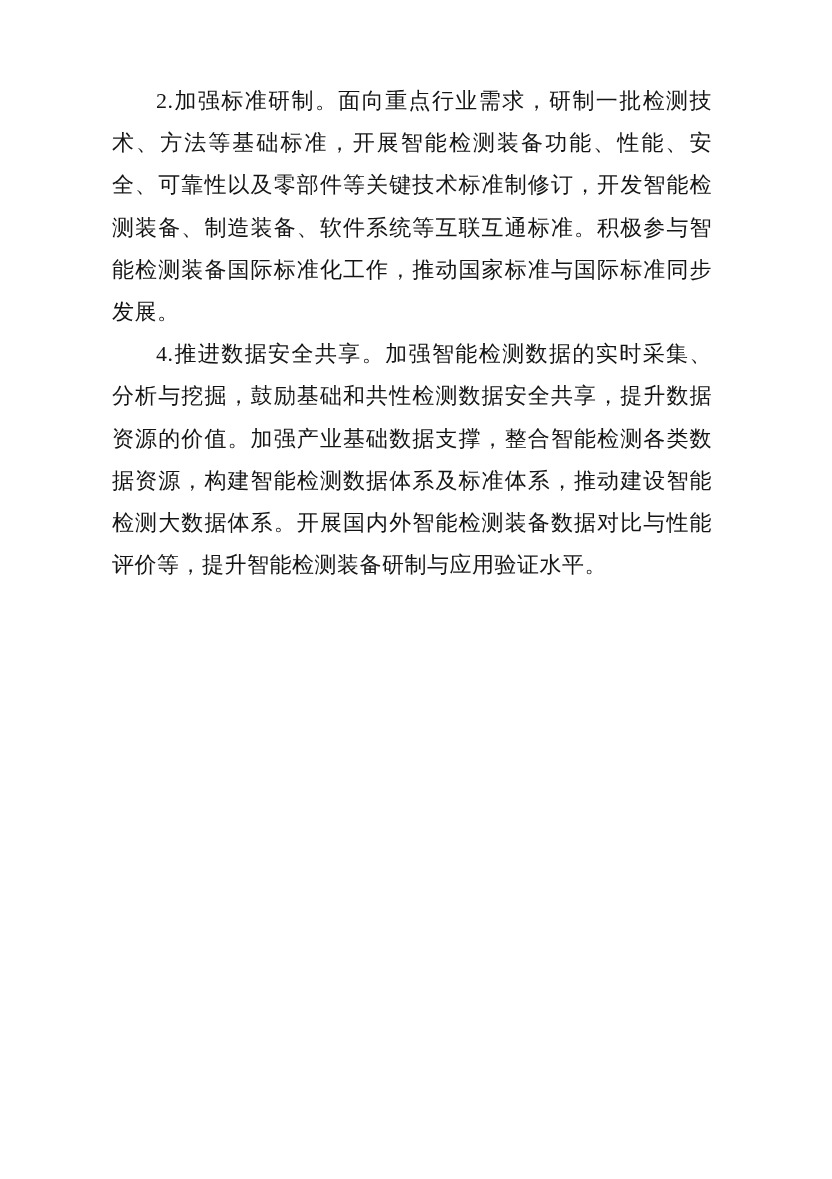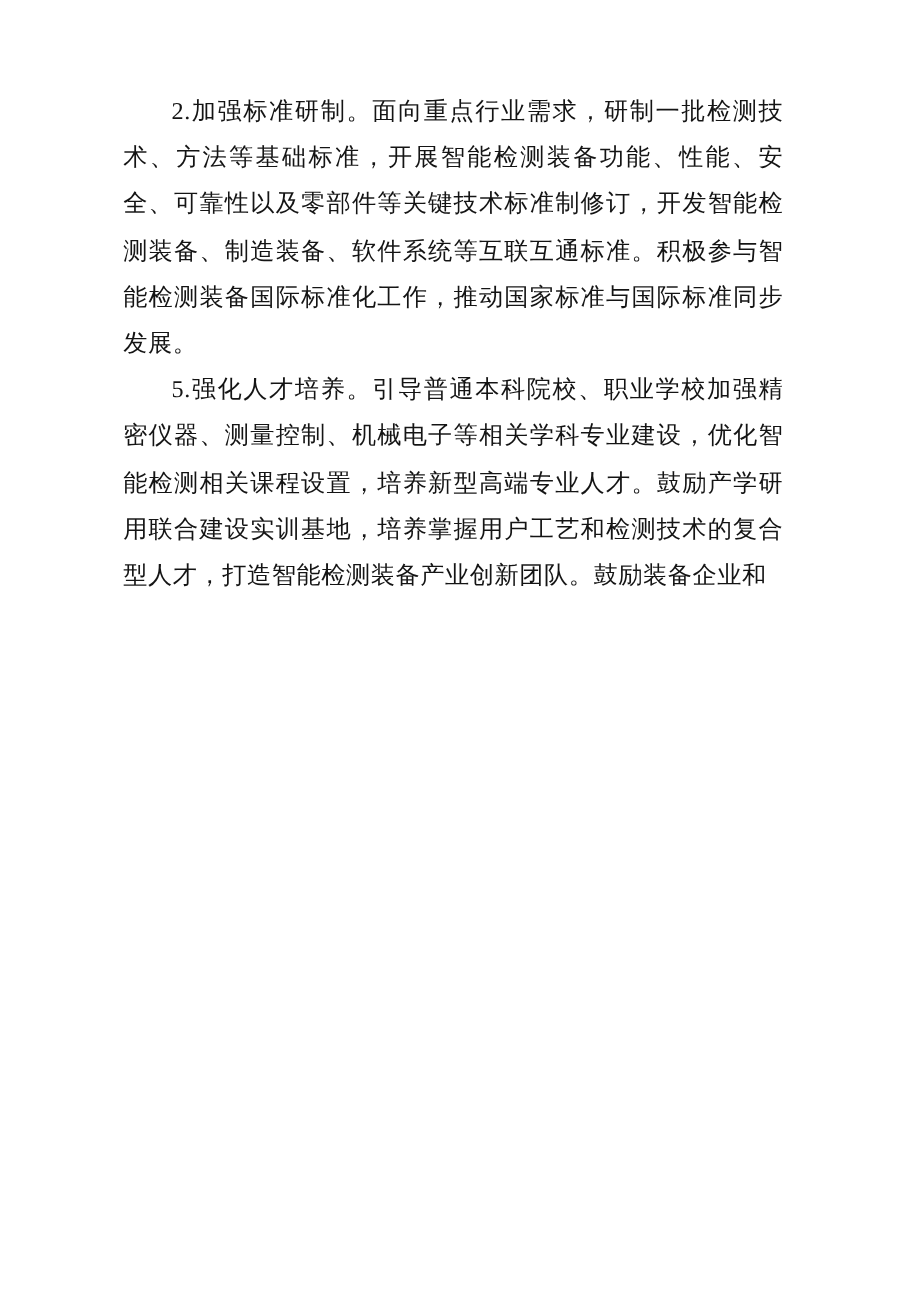--- a/index.html
+++ b/index.html
@@ -42,16 +42,16 @@
     line-height: 22px;
     color: #141414;
   }
 </style>
 </head>
 <body>
 
 <div class="page">
   <div class="content">
     <p class="para">2.加强标准研制。面向重点行业需求，研制一批检测技术、方法等基础标准，开展智能检测装备功能、性能、安全、可靠性以及零部件等关键技术标准制修订，开发智能检测装备、制造装备、软件系统等互联互通标准。积极参与智能检测装备国际标准化工作，推动国家标准与国际标准同步发展。</p>
-    <p class="para">5.强化人才培养。引导普通本科院校、职业学校加强精密仪器、测量控制、机械电子等相关学科专业建设，优化智能检测相关课程设置，培养新型高端专业人才。鼓励产学研用联合建设实训基地，培养掌握用户工艺和检测技术的复合型人才，打造智能检测装备产业创新团队。鼓励装备企业和</p>
+    <p class="para">4.推进数据安全共享。加强智能检测数据的实时采集、分析与挖掘，鼓励基础和共性检测数据安全共享，提升数据资源的价值。加强产业基础数据支撑，整合智能检测各类数据资源，构建智能检测数据体系及标准体系，推动建设智能检测大数据体系。开展国内外智能检测装备数据对比与性能评价等，提升智能检测装备研制与应用验证水平。</p>
   </div>
   <div class="page-number">10</div>
 </div>
 
 </body></html>

